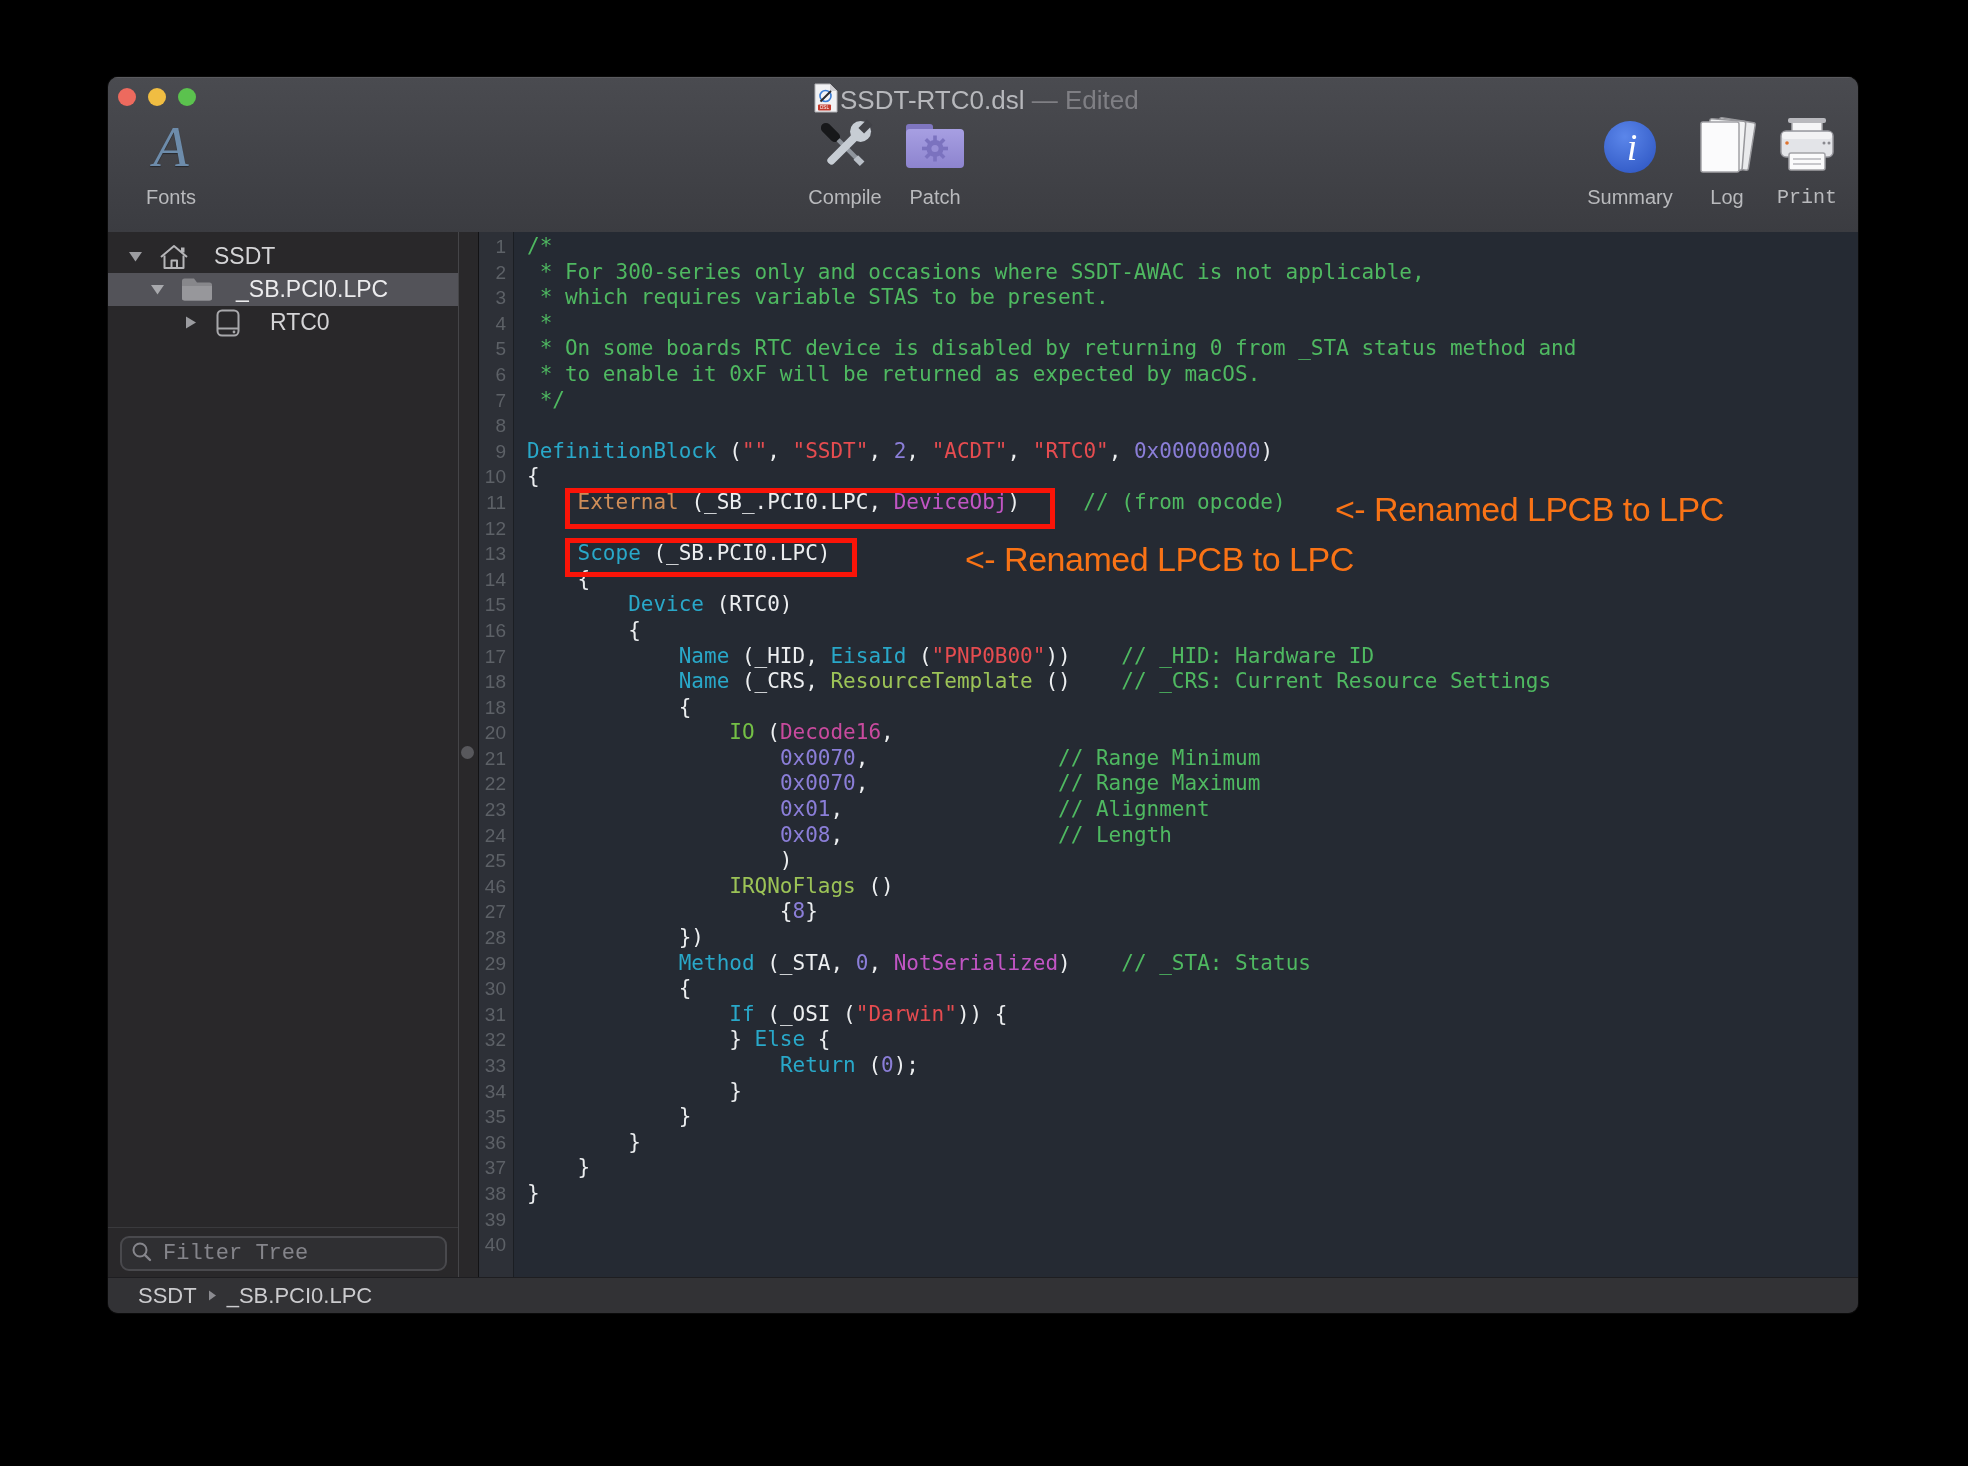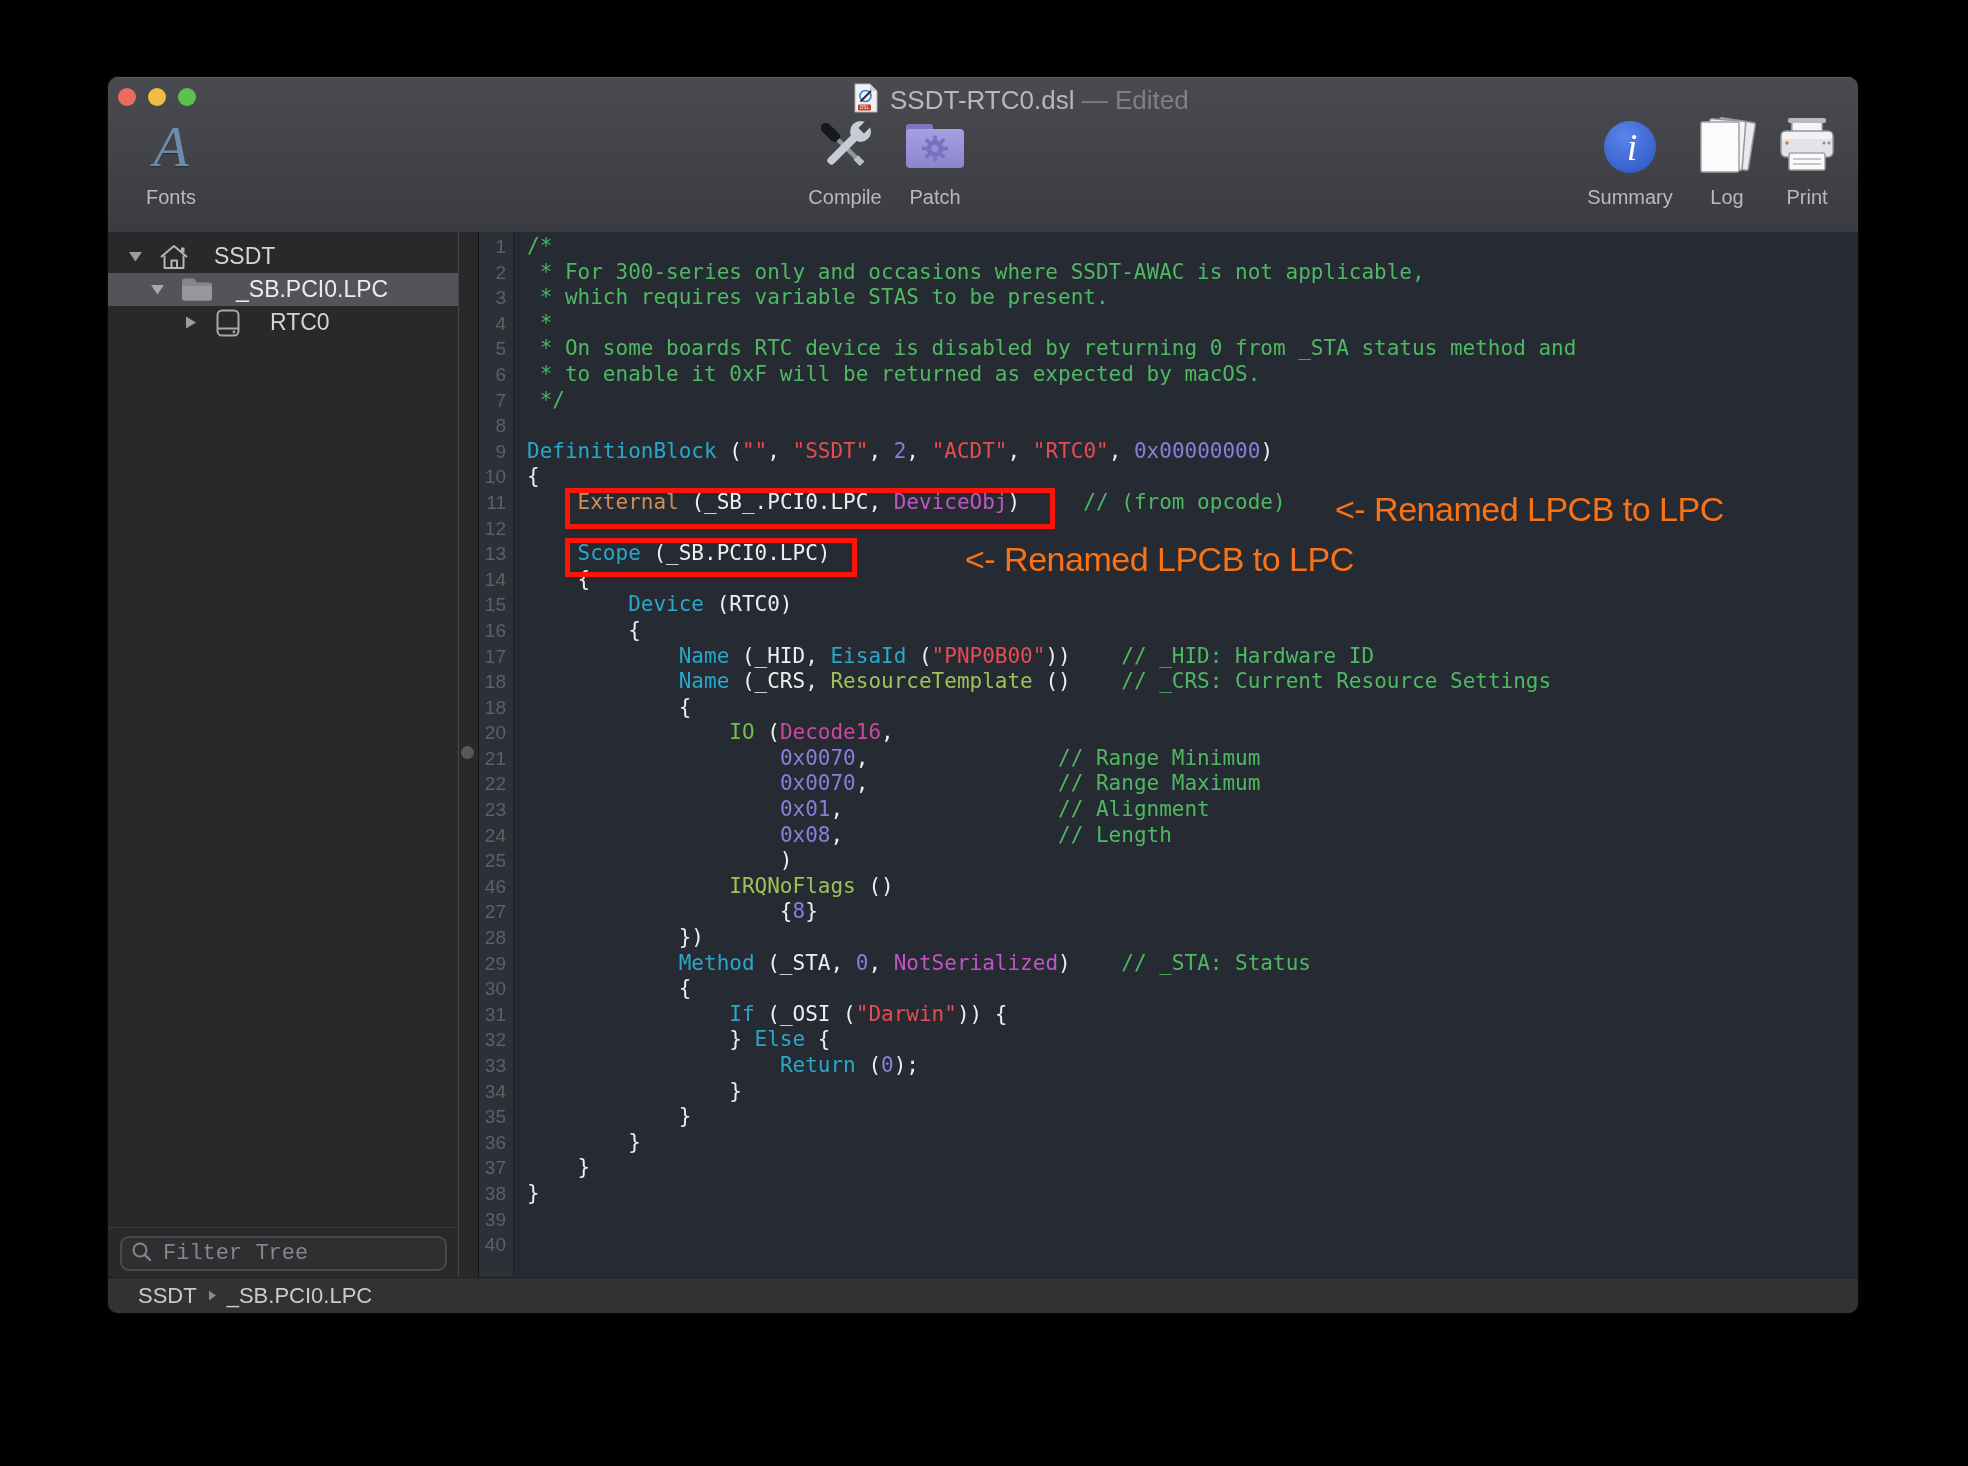--- a/index.html
+++ b/index.html
@@ -6,21 +6,21 @@
     font-family:"Liberation Sans",sans-serif;-webkit-font-smoothing:antialiased;}
   .window{position:absolute;left:108px;top:77px;width:1750px;height:1236px;border-radius:10px;
     overflow:hidden;background:#29282a;box-shadow:0 0 0 1px #0a0a0a,0 20px 60px rgba(0,0,0,.8);}
   
   .chrome{position:absolute;left:0;top:0;right:0;height:155px;
     background:linear-gradient(#4a4b50,#3b3c41);border-bottom:1px solid #141416;
     box-shadow:inset 0 1px 0 #5a5a5e;}
   .lights{position:absolute;left:10px;top:11px;display:flex;gap:12px;}
   .light{width:18px;height:18px;border-radius:50%;}
   .light.red{background:#ed6a5e;}  .light.yellow{background:#f0bd42;}  .light.green{background:#5bc24e;}
-  .titlegrp{position:absolute;left:745px;top:6px;display:flex;align-items:center;gap:11px;height:34px;}
+  .titlegrp{position:absolute;left:705px;top:6px;display:flex;align-items:center;gap:1px;height:34px;}
   .wtitle{font-size:26px;color:#b7b8bc;white-space:nowrap;}
   .wtitle .edited{color:#7f7f84;}
   .titem{position:absolute;top:33px;width:110px;text-align:center;}
   .titem .ibox{height:74px;display:flex;align-items:center;justify-content:center;}
   .titem .tlab{font-size:20px;color:#b9babd;margin-top:2px;}
   .fontsA{font-family:"Liberation Serif",serif;font-style:italic;font-size:58px;line-height:58px;
     color:#6d8cab;text-shadow:0 1px 1px rgba(0,0,0,.4);}
   
   .content{position:absolute;left:0;top:155px;right:0;bottom:35px;display:flex;}
   .sidebar{position:relative;width:350px;background:#29282a;flex:none;}
@@ -158,21 +158,21 @@
       <div class="ibox">
         <svg width="62" height="62" viewBox="0 0 62 62">
           <rect x="20" y="4" width="36" height="48" rx="2" fill="#e9eaec" stroke="#97979b" stroke-width="1.5" transform="rotate(9 38 28)"></rect>
           <rect x="12" y="4" width="36" height="49" rx="2" fill="#f2f3f4" stroke="#97979b" stroke-width="1.5" transform="rotate(4.5 30 28)"></rect>
           <rect x="5" y="6" width="38" height="50" rx="2" fill="#fbfbfc" stroke="#a2a2a6" stroke-width="1.5"></rect>
         </svg>
       </div>
       <div class="tlab">Log</div>
     </div>
 
-    <div class="titem" style="left:1644px;">
+    <div class="titem" style="left:1644px;font-family:Liberation Mono, monospace;">
       <div class="ibox">
         <svg width="60" height="58" viewBox="0 0 60 58">
           <rect x="15" y="2" width="30" height="13" rx="2" fill="#f5f5f7" stroke="#ababaf" stroke-width="1.5"></rect>
           <rect x="11" y="0" width="38" height="5" rx="2" fill="#b9b9be"></rect>
           <rect x="4" y="13" width="52" height="26" rx="5" fill="#e3e4e8" stroke="#98989e" stroke-width="1.5"></rect>
           <rect x="5" y="14" width="50" height="7" rx="3" fill="#f2f2f4"></rect>
           <circle cx="10" cy="25" r="1.8" fill="#e0742f"></circle>
           <circle cx="47" cy="25" r="1.5" fill="#8a8a90"></circle>
           <circle cx="52" cy="25" r="1.5" fill="#8a8a90"></circle>
           <rect x="12" y="35" width="36" height="17" rx="2" fill="#fafafb" stroke="#a2a2a7" stroke-width="1.5"></rect>

